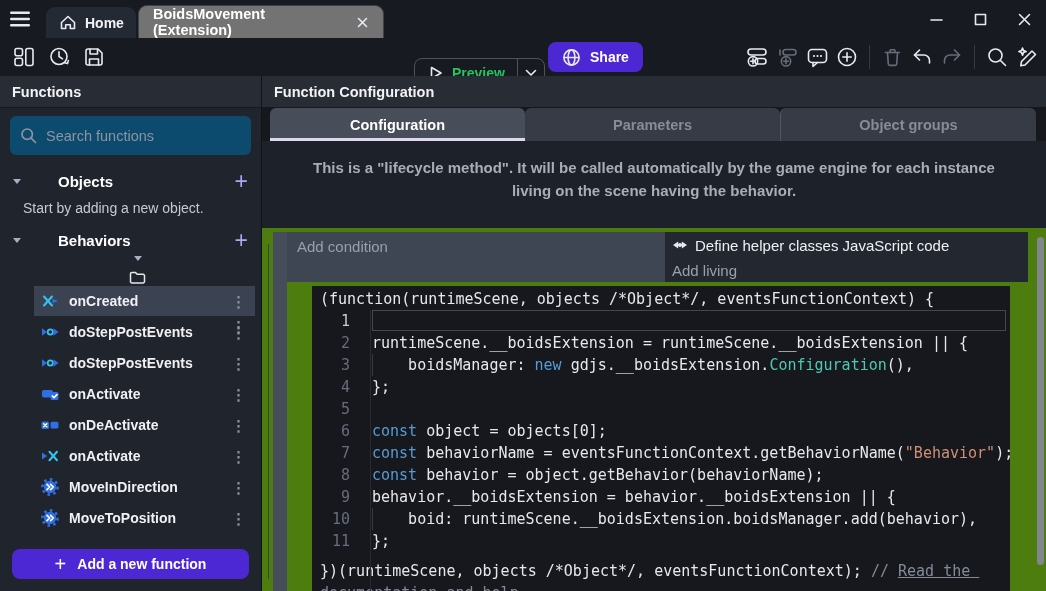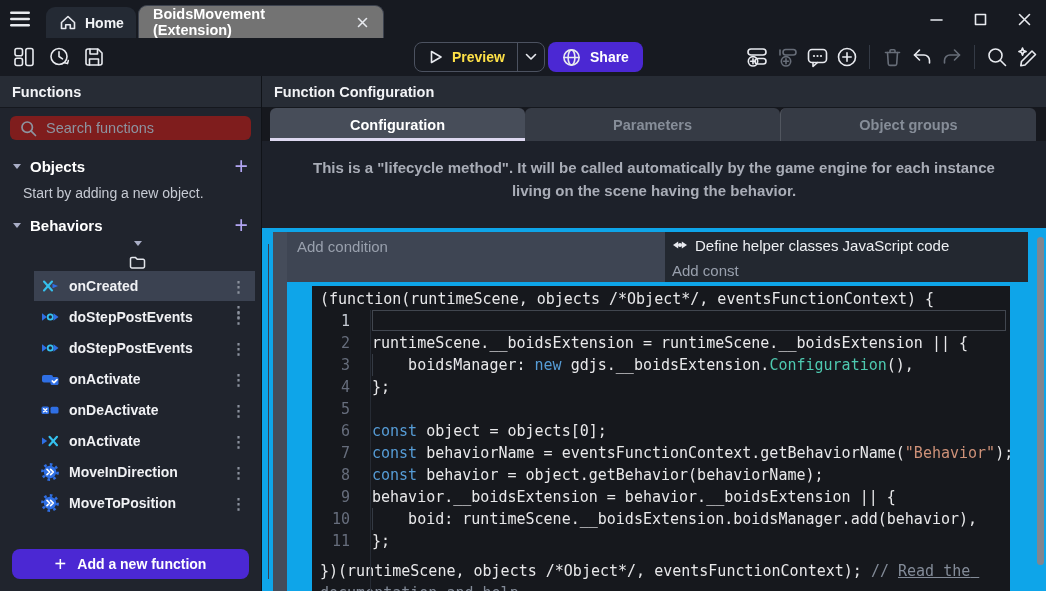--- a/index.html
+++ b/index.html
@@ -16,39 +16,39 @@
     color:#f2f4f7; font-size:14px; font-weight:700; }
   .tab-active { position:absolute; left:138px; top:5px; height:33px; width:246px; background:#737373;
     border:1px solid #3c424e; border-bottom:none; border-radius:9px 9px 0 0; display:flex;
     align-items:center; gap:12px; padding:0 14px; color:#ffffff; font-size:14.5px; font-weight:700; }
   .tab-close { margin-left:auto; }
   .wctrl { position:absolute; top:0; height:38px; width:44px; display:flex; align-items:center; justify-content:center; }
   
   .toolbar { position:relative; height:38px; background:#171a21; }
   .tb-left { position:absolute; left:11px; top:6px; display:flex; gap:9px; }
   .icbtn { width:26px; height:26px; display:flex; align-items:center; justify-content:center; border-radius:5px; }
-  .preview { position:absolute; left:414px; top:4px; height:30px; border:1px solid #4c5260; border-radius:8px;
-    display:flex; align-items:center; color:#fde047; font-size:14px; font-weight:700; }
+  .preview { position:absolute; left:414px; top:20px; height:30px; border:1px solid #4c5260; border-radius:8px;
+    display:flex; align-items:center; color:#22c55e; font-size:14px; font-weight:700; }
   .preview .plabel { padding:0 12px 0 8px; }
   .preview .pdiv { width:1px; align-self:stretch; background:#4c5260; }
   .preview .pchev { width:26px; display:flex; align-items:center; justify-content:center; }
   .preview .pplay { padding-left:12px; }
   .share { position:absolute; left:548px; top:4px; height:30px; border-radius:8px; display:flex;
     align-items:center; gap:9px; padding:0 14px; color:#fff; font-size:14px; font-weight:700; }
   .tb-right { position:absolute; right:6px; top:6px; display:flex; align-items:center; gap:4px; }
   .vdiv { width:1px; height:24px; background:#343a45; margin:0 5px; }
   
   .content { position:absolute; top:76px; left:0; right:0; bottom:0; display:flex; }
   .panel-header { height:32px; background:#272c35; border-bottom:1px solid #15181e; display:flex;
     align-items:center; padding:0 12px; color:#f2f3f6; font-weight:700; font-size:14.5px; flex:none; }
   
   .sidebar { width:262px; flex:none; background:#20242d; border-right:1px solid #101318; display:flex; flex-direction:column; }
-  .search { margin:8px 10px 4px; height:24px; background:#7f1d1d; border-radius:6px; display:flex;
+  .search { margin:8px 10px 4px; height:39px; background:#0c4a6e; border-radius:6px; display:flex;
     align-items:center; gap:9px; padding:0 10px; color:#8d94a0; font-size:14.5px; }
-  .section { display:flex; align-items:center; height:28px; padding:0 13px; margin-top:8px; cursor:pointer; }
+  .section { display:flex; align-items:center; height:28px; padding:0 13px; margin-top:8px; cursor:pointer;gap:28px; }
   .tri { width:0; height:0; border-left:4.5px solid transparent; border-right:4.5px solid transparent;
     border-top:5.5px solid #a9aec6; flex:none; }
   .sec-label { color:#fff; font-weight:700; font-size:15px; margin-left:9px; }
   .plus { margin-left:auto; color:#b2a5f2; font-size:23px; font-weight:400; line-height:1; }
   .hint { padding:5px 12px 2px 23px; color:#c6cad3; font-size:14px; }
   .folder-row { display:flex; align-items:center; height:29px; padding:0 13px 0 27px; margin-top:2px;
     color:#fbfcfd; font-weight:600; font-size:14px; gap:9px; cursor:pointer;flex-direction:column; }
   .kebab { margin-left:auto; color:#8b919d; font-size:15px; line-height:1; cursor:pointer; padding:0 2px; }
   .fn-item { display:flex; align-items:center; height:30px; margin:1px 6px 1px 34px; padding:0 7px;
     border-radius:0; gap:10px; color:#f0f1f4; font-weight:600; font-size:14px; cursor:pointer; }
@@ -62,21 +62,21 @@
   .tab { flex:1; display:flex; align-items:center; justify-content:center; font-weight:700; font-size:14.5px;
     color:#868d98; background:#363b45; position:relative; border-radius:6px 6px 0 0; cursor:pointer; }
   .tab + .tab { border-left:1px solid #51565f; }
   .tab.active { background:#474d59; color:#fff; border-left:none;text-align:right; }
   .tab.active + .tab { border-left:none; }
   .tab.active::after { content:''; position:absolute; left:0; right:0; bottom:0; height:3px; background:#ddd8f0; }
   .description { height:87px; padding:15px 40px 0; color:#a9adb7; font-weight:600; font-size:15px;
     line-height:1.55; text-align:center; flex:none; }
   .description span { display:inline-block; max-width:810px; }
   
-  .events { position:relative; flex:1; background:#0ea5e9; overflow:hidden; }
+  .events { position:relative; flex:1; background:#4d7c0f; overflow:hidden; }
   .indent-line { position:absolute; left:6px; top:16px; bottom:12px; width:1px; background:#3a4150; }
   .handle { position:absolute; left:11px; top:4px; bottom:0; width:14px; background:#454c5a; cursor:pointer; }
   .ev { position:absolute; left:25px; top:4px; right:18px; bottom:0; }
   .ev-row { display:flex; height:50px; }
   .cond { width:378px; flex:none; background:#3e4553; color:#99a0ad; font-size:15px; padding:6px 10px; cursor:pointer; }
   .actcol { flex:1; background:#232830; display:flex; flex-direction:column;text-align:right; }
   .js-head { height:26px; display:flex; align-items:center; gap:7px; padding:0 7px; color:#eef0f3; font-size:15px; cursor:pointer; }
   .add-action { height:24px; display:flex; align-items:center; padding:0 7px; color:#99a0ad; font-size:15px; cursor:pointer; }
   
   .code { position:absolute; left:25px; top:54px; right:18px; bottom:0; background:#16181d;
@@ -446,21 +446,21 @@
                   <svg width="16" height="16">
                     <g fill="#e8eaef">
                       <polygon points="1,8 6.2,4.6 6.2,11.4"></polygon>
                       <circle cx="8" cy="8" r="2.1"></circle>
                       <polygon points="15,8 9.8,4.6 9.8,11.4"></polygon>
                     </g>
                   </svg>
                 </span>
               <span>Define helper classes JavaScript code</span>
             </div>
-            <div class="add-action">Add const</div>
+            <div class="add-action">Add living</div>
           </div>
         </div>
 
         <div class="code">
           <div class="gutterline"></div>
 
           <div class="code-hf">(function(runtimeScene, objects /*Object*/, eventsFunctionContext) {</div>
           <div id="code-lines">
               <div class="cline cur"><span class="num">1</span><span class="txt"></span></div>
               <div class="cline"><span class="num">2</span><span class="txt"><span class="tok-p">runtimeScene.__boidsExtension = runtimeScene.__boidsExtension || {</span></span></div>

